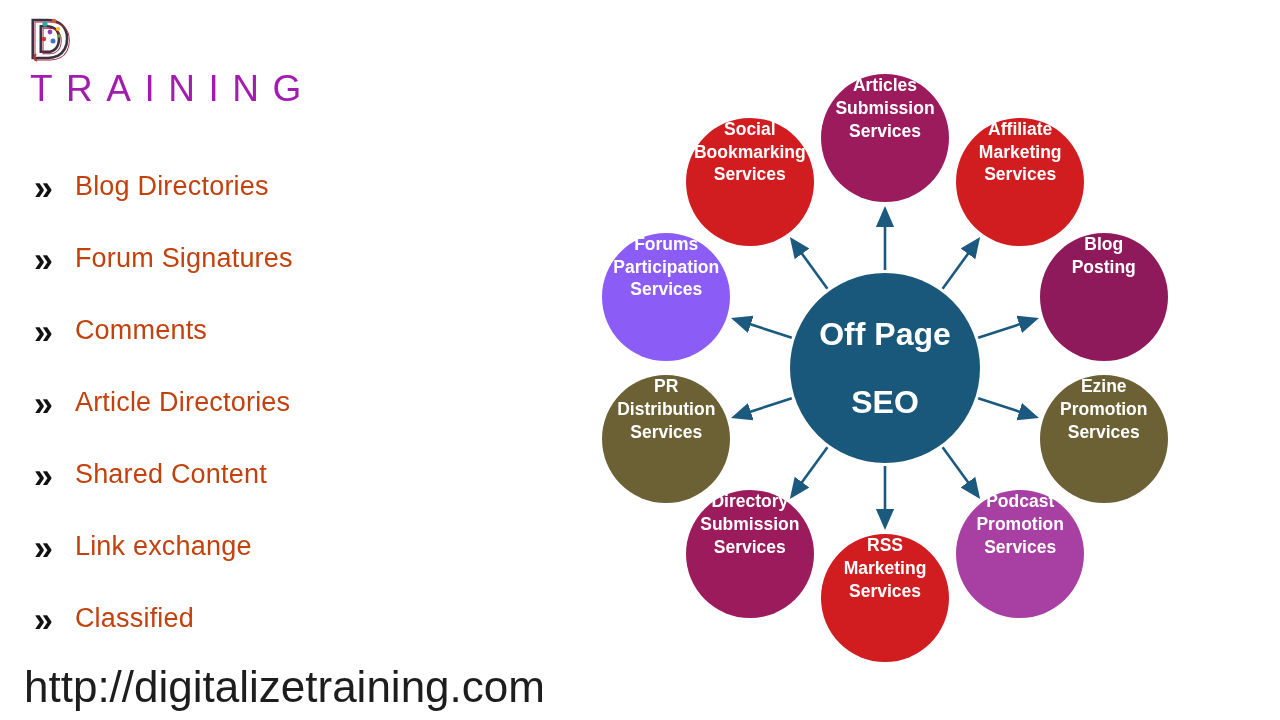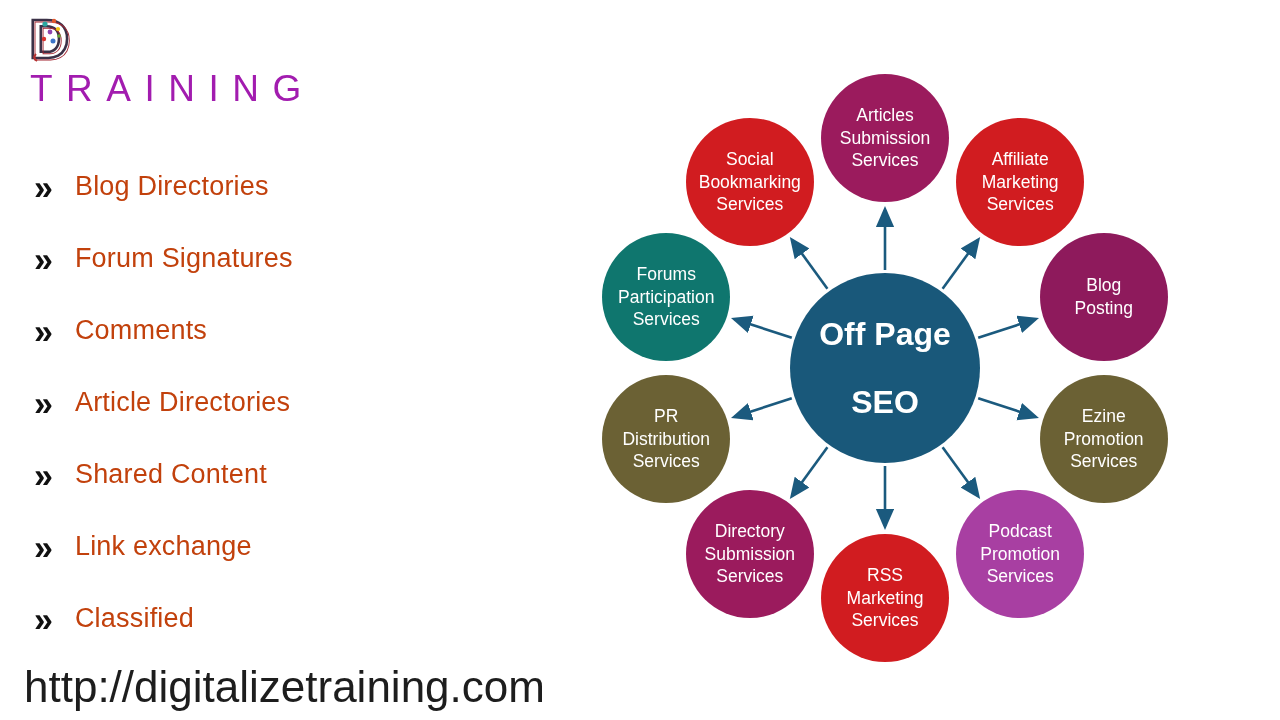--- a/index.html
+++ b/index.html
@@ -36,22 +36,22 @@
   
   .diagram{position:absolute;inset:0;}
   .diagram svg.arrows{position:absolute;inset:0;}
   .center-circle{
     position:absolute;left:790px;top:273px;width:190px;height:190px;border-radius:50%;
     display:flex;flex-direction:column;align-items:center;justify-content:center;
     color:#ffffff;font-weight:700;font-size:32px;line-height:1.25;text-align:center;gap:28px;
   }
   .node{
     position:absolute;width:128px;height:128px;border-radius:50%;
-    display:flex;flex-direction:column;align-items:center;justify-content:center;
-    color:#ffffff;font-size:17.5px;line-height:1.3;text-align:center;font-weight:400;
+    display:flex;flex-direction:column;align-items:center;
+    color:#ffffff;font-size:17.5px;line-height:1.3;text-align:center;font-weight:700;
   }
 </style>
 </head>
 <body>
 
 <div class="canvas">
 
   <div class="logo">
     <div class="logo-line1">
       <span>
@@ -164,21 +164,21 @@
       <div class="node" style="left: 685.809px; top: 490.074px; background: rgb(155, 27, 93);">
         <div>Directory</div>
         <div>Submission</div>
         <div>Services</div>
       </div>
       <div class="node" style="left: 602.257px; top: 375.074px; background: rgb(107, 97, 52);">
         <div>PR</div>
         <div>Distribution</div>
         <div>Services</div>
       </div>
-      <div class="node" style="left: 602.257px; top: 232.926px; background: #0f766e;">
+      <div class="node" style="left: 602.257px; top: 232.926px; background: #8b5cf6;">
         <div>Forums</div>
         <div>Participation</div>
         <div>Services</div>
       </div>
       <div class="node" style="left: 685.809px; top: 117.926px; background: rgb(209, 28, 32);">
         <div>Social</div>
         <div>Bookmarking</div>
         <div>Services</div>
       </div>
     </div>

